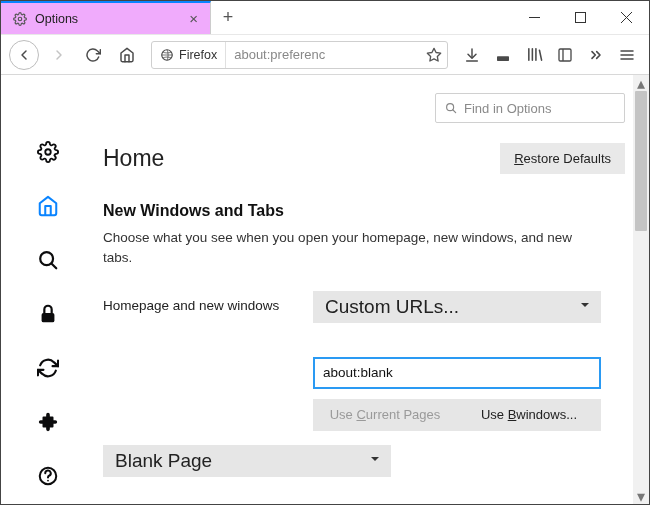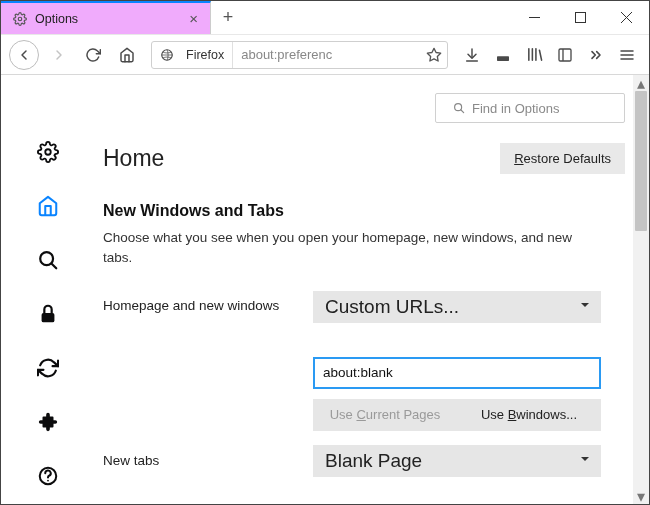--- a/index.html
+++ b/index.html
@@ -15,36 +15,36 @@
   .titlebar-spacer { flex: 1; }
   .win-btns { display: flex; }
   .win-btn { width: 46px; display: flex; align-items: center; justify-content: center; color: #333; cursor: pointer; }
 
   
   .toolbar { height: 40px; display: flex; align-items: center; gap: 6px; padding: 0 8px; border-bottom: 1px solid #d8d8d8; }
   .tool-icon { width: 28px; height: 28px; display: flex; align-items: center; justify-content: center; color: #4a4a4a; border-radius: 3px; cursor: pointer; }
   .tool-icon.disabled { color: #b8b8b8; cursor: default; }
   .tool-icon.circle-back { border: 1px solid #bdbdbd; border-radius: 50%; width: 30px; height: 30px; }
   .urlbar { flex: 1; height: 28px; border: 1px solid #cfcfcf; border-radius: 3px; display: flex; align-items: center; background: #fff; min-width: 0; margin: 0 4px; }
-  .identity { display: flex; align-items: center; gap: 12px; padding: 0 8px; border-right: 1px solid #e0e0e0; height: 100%; font-size: 12.5px; color: #333; }
+  .identity { display: flex; align-items: center; gap: 5px; padding: 0 8px; border-right: 1px solid #e0e0e0; height: 100%; font-size: 12.5px; color: #333; }
   .identity svg { width: 14px; height: 14px; }
   .url-text { flex: 1; padding: 0 8px; font-size: 13px; color: #888; white-space: nowrap; overflow: hidden; }
   .url-star { width: 26px; display: flex; align-items: center; justify-content: center; color: #666; cursor: pointer; }
   .right-tools { display: flex; gap: 3px; }
 
   
   .content-wrap { display: flex; height: calc(100% - 74px); position: relative; }
   .sidebar { width: 94px; padding-top: 64px; display: flex; flex-direction: column; align-items: center; gap: 28px; }
   .sidebar-item { width: 26px; height: 26px; display: flex; align-items: center; justify-content: center; color: #0c0c0d; cursor: pointer; }
   .sidebar-item.active { color: #0a84ff; }
   .sidebar-item svg { width: 22px; height: 22px; }
 
   .main { flex: 1; padding: 18px 24px 0 8px; overflow: hidden; position: relative; }
   .top-row { display: flex; justify-content: flex-end; margin-bottom: 20px; }
-  .search-opts { width: 190px; height: 30px; border: 1px solid #d0d0d0; border-radius: 2px; display: flex; align-items: center; padding: 0 16px; gap: 6px; color: #8a8a8a; font-size: 13px; }
+  .search-opts { width: 190px; height: 30px; border: 1px solid #d0d0d0; border-radius: 2px; display: flex; align-items: center; padding: 0 8px; gap: 6px; color: #8a8a8a; font-size: 13px; }
   .search-opts svg { width: 14px; height: 14px; }
 
   .heading-row { display: flex; align-items: center; justify-content: space-between; margin-bottom: 28px; }
   h1 { font-size: 23px; font-weight: 400; color: #222; }
   .restore-btn { background: #e9e9e9; border: none; padding: 8px 14px; font-size: 13px; color: #222; cursor: pointer; }
   .restore-btn .ul { text-decoration: underline; }
 
   h2 { font-size: 16px; font-weight: 700; color: #111; margin-bottom: 8px; }
   .desc { font-size: 13.5px; color: #333; line-height: 1.5; margin-bottom: 22px; max-width: 490px; }
 
@@ -256,21 +256,20 @@
         </div>
         <input class="url-input" value="about:blank" style="">
         <div class="btn-row">
           <button class="btn disabled"><span>Use </span><span class="ul">C</span><span>urrent Pages</span></button>
           <button class="btn"><span>Use </span><span class="ul">B</span><span>windows...</span></button>
         </div>
       </div>
     </div>
 
     <div class="form-row">
-      <div class="form-label">New tabs</div>
       <div class="form-controls">
         <div class="dropdown">
           <span>Blank Page</span>
         </div>
       </div>
     </div>
   </div>
 
   <div class="vscroll">
     <div class="vscroll-arrow up">▴</div>

